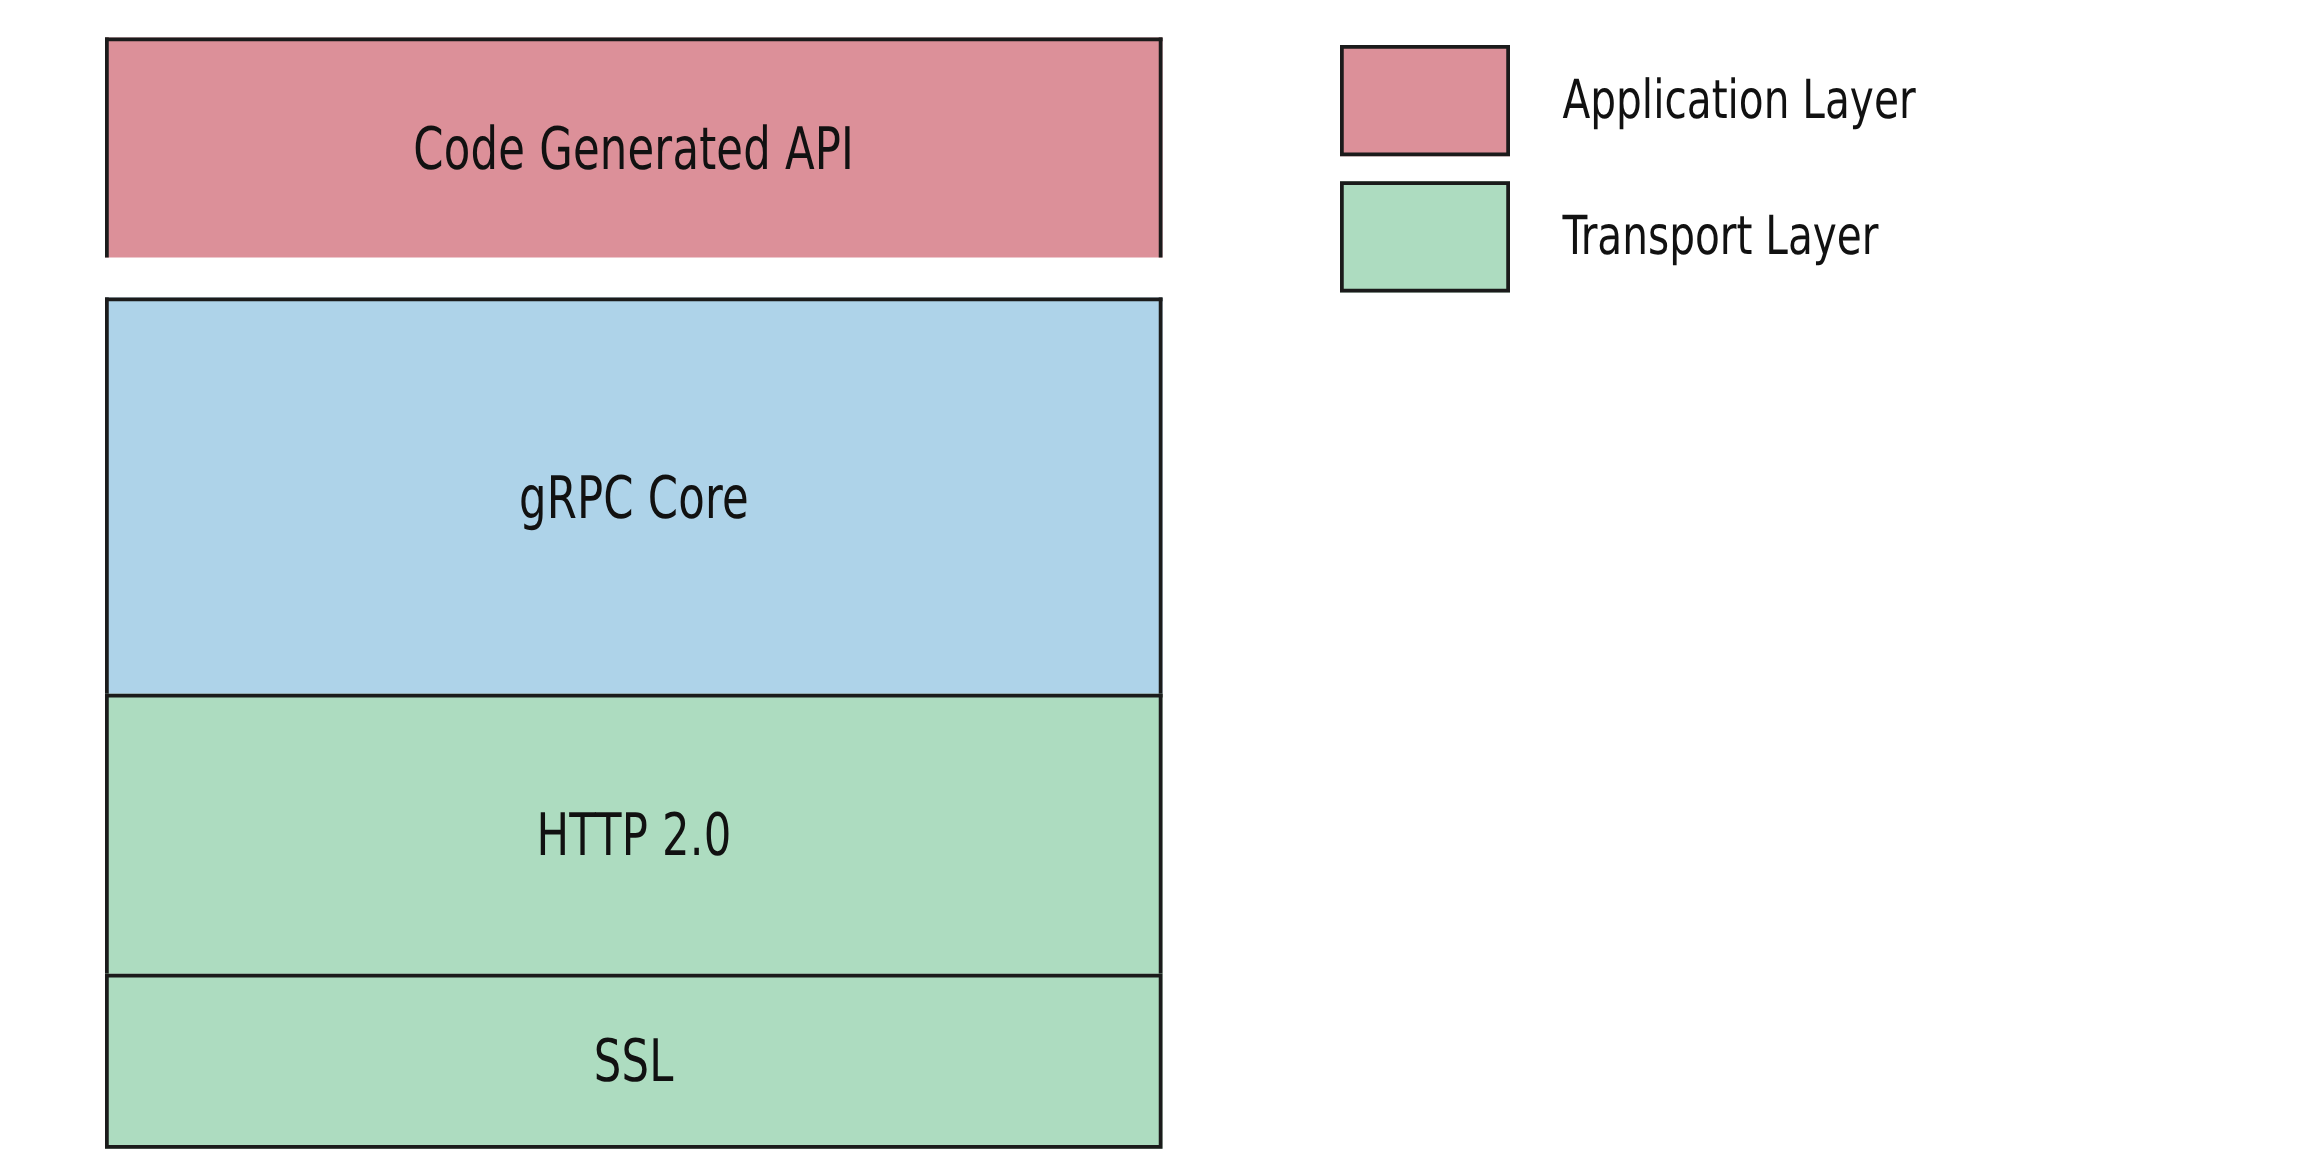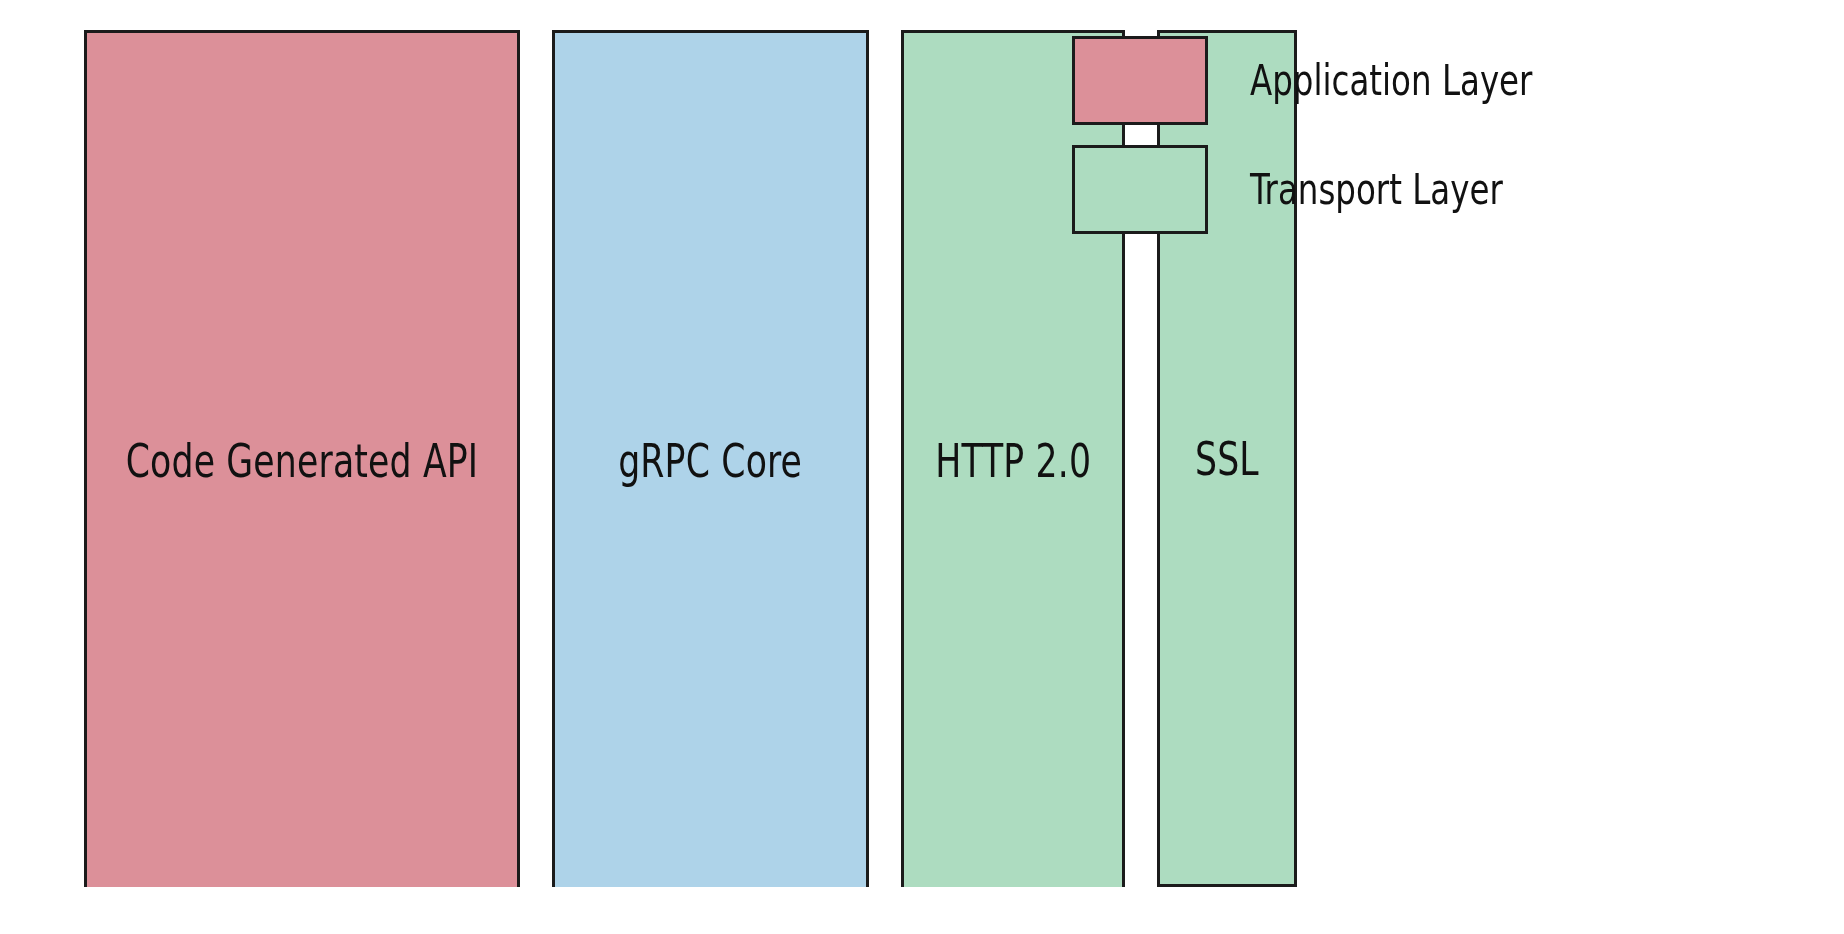--- a/index.html
+++ b/index.html
@@ -20,26 +20,25 @@
     width: 1844px;
     height: 934px;
     background: #ffffff;
   }
 
   
   .stack {
     position: absolute;
     left: 84px;
     top: 30px;
-    width: 746px;
+    width: 846px;
     height: 857px;
     box-sizing: border-box;
     display: flex;
-    flex-direction: row;
-    gap: 32px;
+    flex-direction: column;
   }
   .stack-box {
     box-sizing: border-box;
     border: 3px solid #1b1b1b;
     border-bottom-width: 0;
     display: flex;
     align-items: center;
     justify-content: center;
     position: relative;
   }
@@ -52,21 +51,21 @@
     color: #111111;
     letter-spacing: 0.2px;
     line-height: 1;
     white-space: nowrap;
     transform: scaleX(0.82);
     transform-origin: center center;
     font-weight: 400;
   }
   
   .box-app      { flex: 0 0 176px; background: #dc9099; }
-  .box-core     { flex: 0 0 317px; background: #aed3e9; }
+  .box-core     { flex: 0 0 317px; background: #aed3e9; margin-top: 32px; }
   .box-http     { flex: 0 0 224px; background: #addcc0; text-align: right; }
   .box-ssl      { flex: 0 0 140px; background: #addcc0; }
 
   
   .legend {
     position: absolute;
     left: 1044px;
     top: 36px;
     width: 640px;
   }

